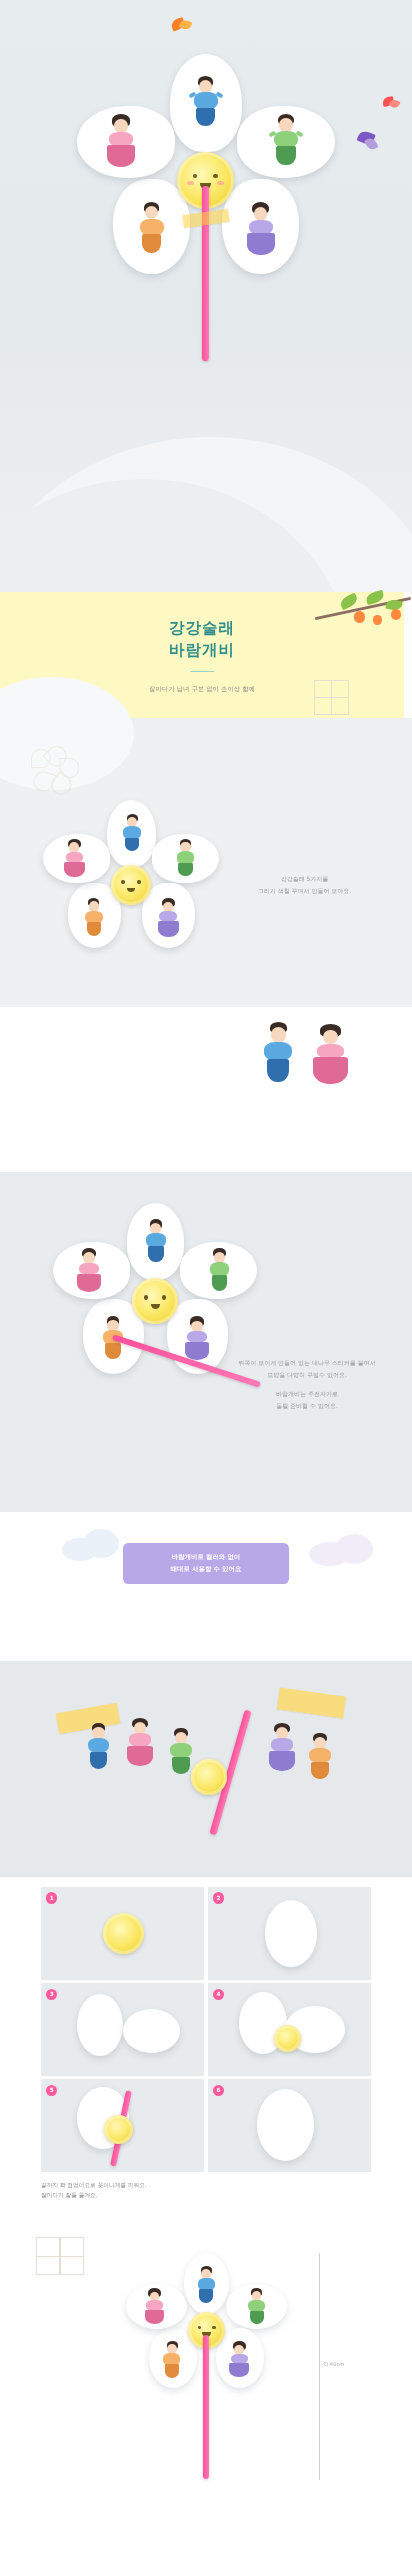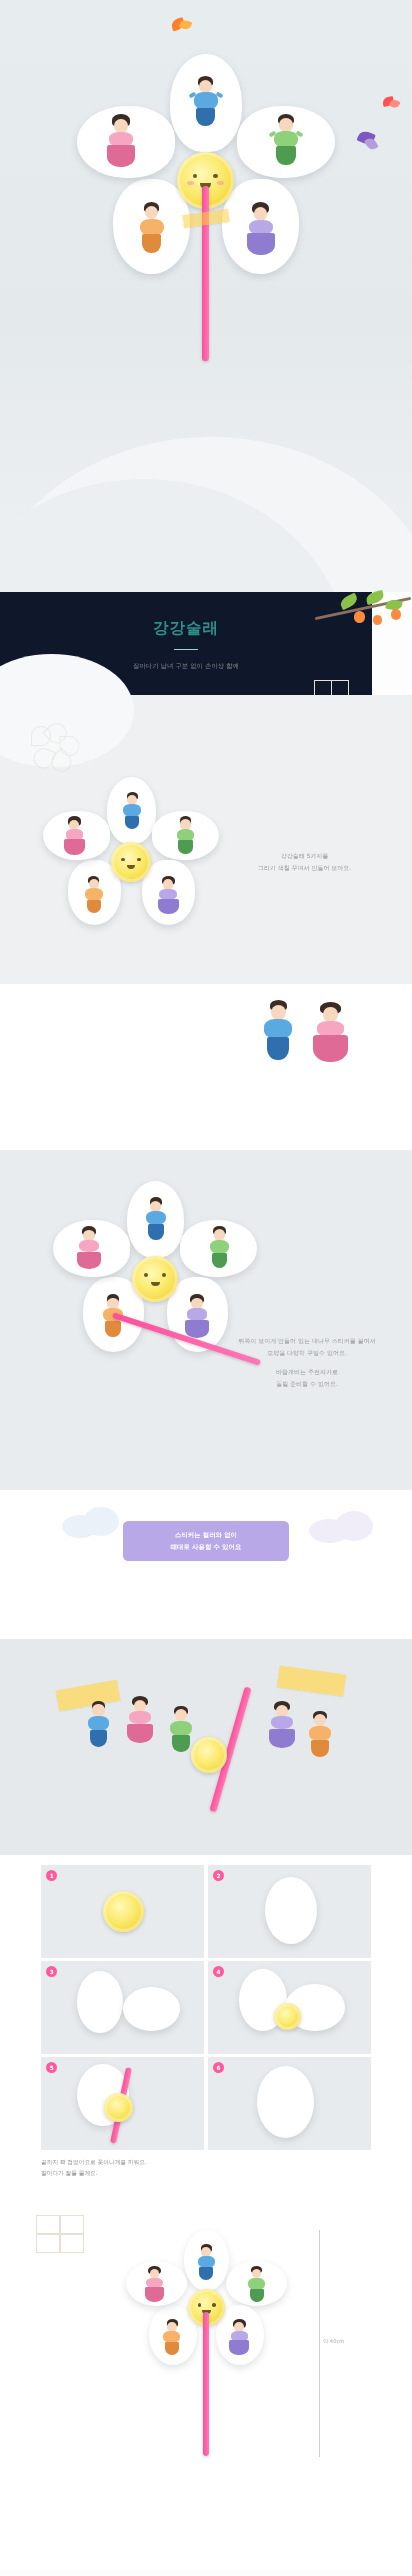--- a/index.html
+++ b/index.html
@@ -62,21 +62,21 @@
   .stick {
     position:absolute; background:linear-gradient(90deg,#ff4f9a,#ff79b6);
     border-radius:3.1px; box-shadow:0 1px 3.1px rgba(0,0,0,.18);
   }
 
   
   .bfly { position:absolute; }
   .bfly i { position:absolute; display:block; border-radius:60% 10% 60% 10%; }
 
   
-  .title-block { position:relative; width:372px; background:#0f172a; padding:25px 0 15.5px; }
+  .title-block { position:relative; width:404px; background:#fef9c3; padding:25px 0 15.5px; }
   .kr-title { font-size:15.5px; font-weight:bold; color:#2f8f8c; letter-spacing:1px; line-height:1.45; }
   .kr-title .l2 { color:#2f8f8c; }
   .title-div { width:24px; height:1px; background:#9ed3cf; margin:9.3px auto 10.3px; }
   .kr-desc { font-size:6.4px; line-height:2.1; color:#8a8a8a; }
 
   
   .pill {
     display:inline-block; padding:4.6px 15.5px; border-radius:10.3px;
     color:#fff; font-size:6.7px; letter-spacing:1px; font-weight:bold;
   }
@@ -221,20 +221,21 @@
       </div>
 
       <div class="stick" style="left:120px; top:129px; width:7.2px; height:175px;"></div>
       <div class="tape" style="left:101px; top:155px; width:46px; height:13.4px; transform:rotate(-8deg);"></div>
     </div>
   </section>
 
   <section class="title-block center">
     <div class="kr-title">
       <div>강강술래</div>
+      <div class="l2">바람개비</div>
     </div>
     <div class="title-div"></div>
     <div class="kr-desc">
       <div>잘마다가 남녀 구분 없이 손이상 함께</div>
       <div style="height:6.2px"></div>
     </div>
 
     <div class="branch" style="left:309px; top:-20.6px; width:103px; height:93px;">
       <div style="position:absolute;left:5.2px;top:36px;width:98px;height:3.1px;background:#8d6e63;border-radius:2.1px;transform:rotate(-12deg);"></div>
       <div class="leaf" style="left:31px;top:25px;width:17.5px;height:11.3px;transform:rotate(-25deg);"></div>
@@ -391,21 +392,21 @@
   <section class="sec center" style="height:118px; background:#fff; padding-top:31px;">
     <div class="abs" style="left:62px; top:10.3px; width:62px; height:62px; opacity:.6;">
       <div class="cloudy" style="left:0;top:15.5px;width:36px;height:23px;background:#dfe9f5;"></div>
       <div class="cloudy" style="left:20.6px;top:7.2px;width:36px;height:29px;background:#dfe9f5;"></div>
     </div>
     <div class="abs" style="left:309px; top:15.5px; width:67px; height:52px; opacity:.6;">
       <div class="cloudy" style="left:0;top:14.4px;width:41px;height:24px;background:#e7e1f5;"></div>
       <div class="cloudy" style="left:26px;top:6.2px;width:38px;height:30px;background:#e7e1f5;"></div>
     </div>
     <div class="sticker-box">
-      <div>스티커는 컬러와 없이</div>
+      <div>바람개비로 컬러와 없이</div>
       <div>때대로 사용할 수 있어요</div>
     </div>
   </section>
 
   <section class="sec" style="height:216px; background:#e6e9eb;">
     <div class="abs" style="left:62px; top:26px; width:289px; height:155px;">
       <div class="tape" style="left:-5.2px; top:20.6px; width:62px; height:20.6px; transform:rotate(-10deg); background:rgba(255,214,80,.7);"></div>
       <div class="tape" style="left:216px; top:5.2px; width:67px; height:21.6px; transform:rotate(8deg); background:rgba(255,214,80,.7);"></div>
       <div class="stick" style="left:165px; top:20.6px; width:7.2px; height:129px; transform:rotate(16deg);"></div>
 

